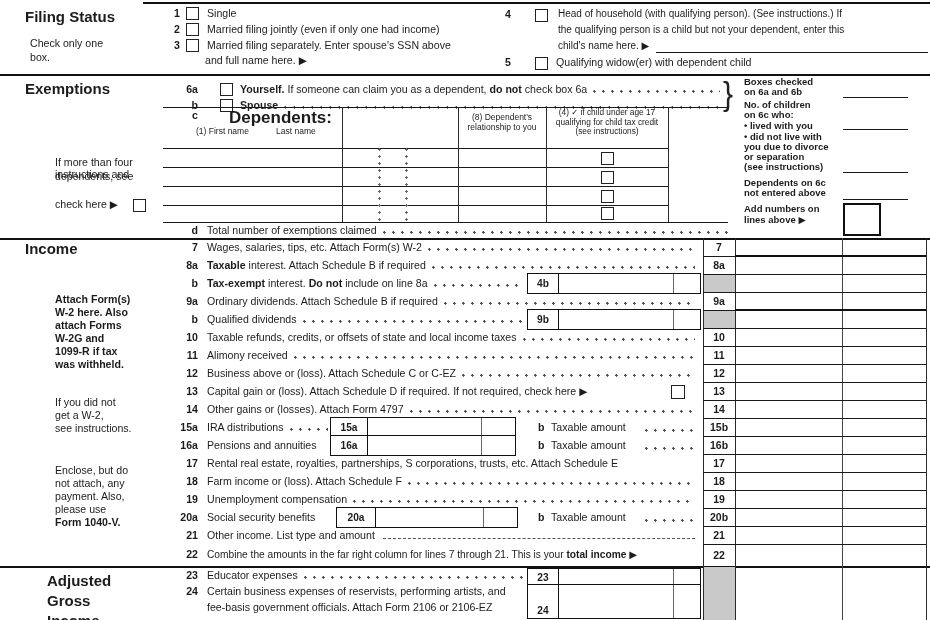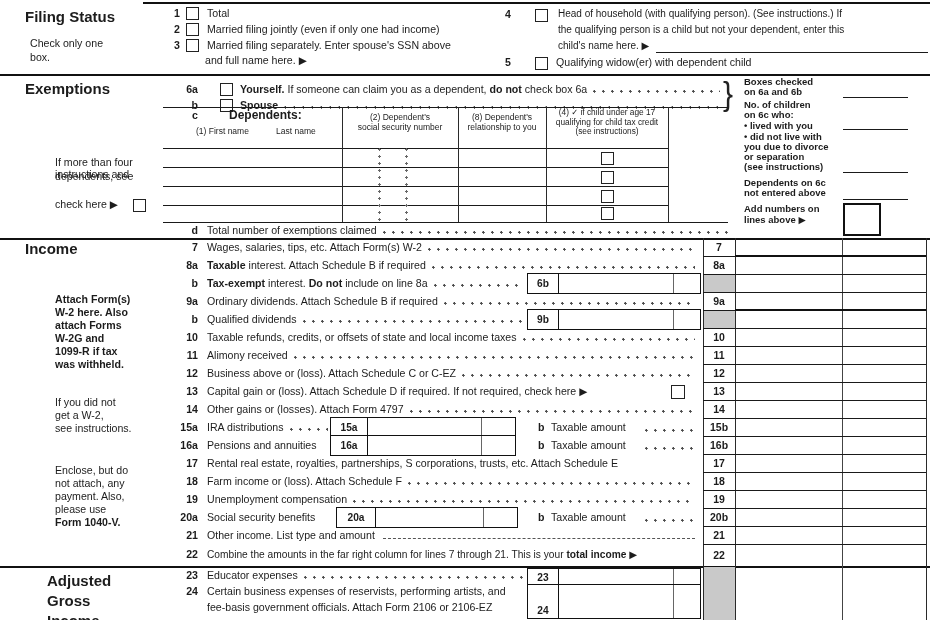--- a/index.html
+++ b/index.html
@@ -1,21 +1,21 @@
 <!DOCTYPE html>
 <html><head>
 <meta charset="utf-8">
 <style>
   html,body { margin:0; padding:0; background:#fff; }
   .page { position:relative; width:930px; height:620px; background:#ffffff; overflow:hidden;
           font-family:"Liberation Sans","DejaVu Sans",sans-serif; color:#1c1c1c; }
   .t   { position:absolute; white-space:pre; }
   .b   { font-weight:700; }
   .s15 { font-size:15px; }
-  .s12 { font-size:12px; }
+  .s12 { font-size:17px; }
   .s11 { font-size:10.6px; }
   .s10 { font-size:10px; }
   .s102{ font-size:10.2px; }
   .s95 { font-size:9.5px; line-height:10px; }
   .s85 { font-size:8.5px; }
   .s83 { font-size:8.3px; line-height:9.5px; }
   .hl  { position:absolute; background:#1a1a1a; height:1px; }
   .hl2 { position:absolute; background:#111;    height:2px; }
   .vl  { position:absolute; background:#2a2a2a; width:1px; }
   .cb  { position:absolute; width:11px; height:11px; border:1.3px solid #222; background:#fff; }
@@ -55,21 +55,21 @@
   <div class="hl2" style="left:0;top:238px;width:930px"></div>
   <div class="hl2" style="left:0;top:566px;width:930px"></div>
 
   <div class="t b s15" style="left:25px;top:8px">Filing Status</div>
   <div class="t s11" style="left:30px;top:37px">Check only one</div>
   <div class="t s11" style="left:30px;top:51px">box.</div>
 
   <div class="frow" style="top:5px">
     <span class="fnum">1</span>
     <span class="fcb"></span>
-    <span class="tx">Total</span>
+    <span class="tx">Single</span>
   </div>
   <div class="frow" style="top:21px">
     <span class="fnum">2</span>
     <span class="fcb"></span>
     <span class="tx">Married filing jointly (even if only one had income)</span>
   </div>
   <div class="frow" style="top:37px">
     <span class="fnum">3</span>
     <span class="fcb"></span>
     <span class="tx">Married filing separately. Enter spouse's SSN above</span>
@@ -116,24 +116,20 @@
   <div class="vl" style="left:458px;top:107px;height:115px"></div>
   <div class="vl" style="left:546px;top:107px;height:115px"></div>
   <div class="vl" style="left:668px;top:107px;height:115px"></div>
   <div class="vdot" style="left:378px;top:148px;height:74px"></div>
   <div class="vdot" style="left:405px;top:148px;height:74px"></div>
 
   <div class="t b s11" style="left:160px;top:109px;width:38px;text-align:right">c</div>
   <div class="t b s12" style="left:229px;top:108px">Dependents:</div>
   <div class="t s85" style="left:196px;top:126px">(1) First name</div>
   <div class="t s85" style="left:276px;top:126px">Last name</div>
-  <div class="t s85 ctr" style="left:342px;top:112px;width:116px;white-space:normal">
-    <span>(2) Dependent's</span><br>
-    <span>social security number</span>
-  </div>
   <div class="t s85 ctr" style="left:458px;top:112px;width:88px;white-space:normal">
     <span>(8) Dependent's</span><br>
     <span>relationship to  you</span>
   </div>
   <div class="t s83 ctr" style="left:546px;top:108px;width:122px;white-space:normal">
     <span>(4) ✓ if child under age 17</span><br>
     <span>qualifying for child tax credit</span><br>
     <span>(see instructions)</span>
   </div>
 
@@ -322,21 +318,21 @@
     <span class="dash"></span>
   </div>
   <div class="irow" style="top:544px;height:20px">
     <span class="num">22</span>
     <span class="tx s102">Combine the amounts in the far right column for lines 7 through 21. This is your </span>
     <span class="tx b s102">total income</span>
     <span class="tx b s102"> ▶</span>
   </div>
 
   <div class="mbox" style="left:527px;top:273px;width:172px;height:19px">
-    <span class="mlab" style="width:30px">6b</span>
+    <span class="mlab" style="width:30px">4b</span>
     <span class="mdiv" style="left:145px"></span>
   </div>
   <div class="mbox" style="left:527px;top:309px;width:172px;height:19px">
     <span class="mlab" style="width:30px">9b</span>
     <span class="mdiv" style="left:145px"></span>
   </div>
   <div class="mbox" style="left:330px;top:417px;width:184px;height:19px">
     <span class="mlab" style="width:36px">15a</span>
     <span class="mdiv" style="left:150px"></span>
   </div>

